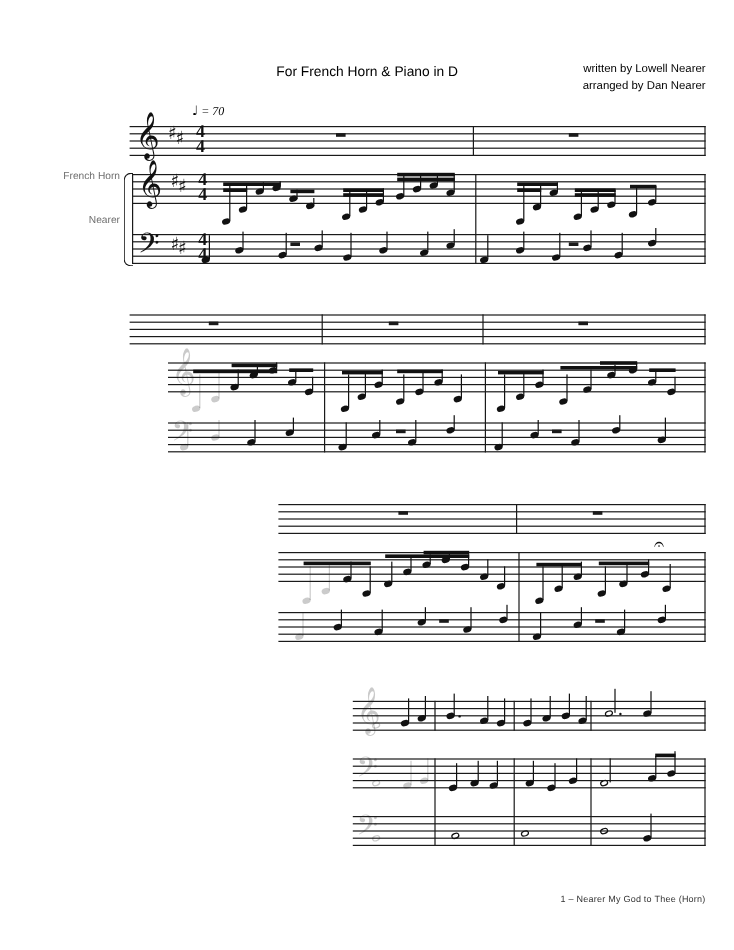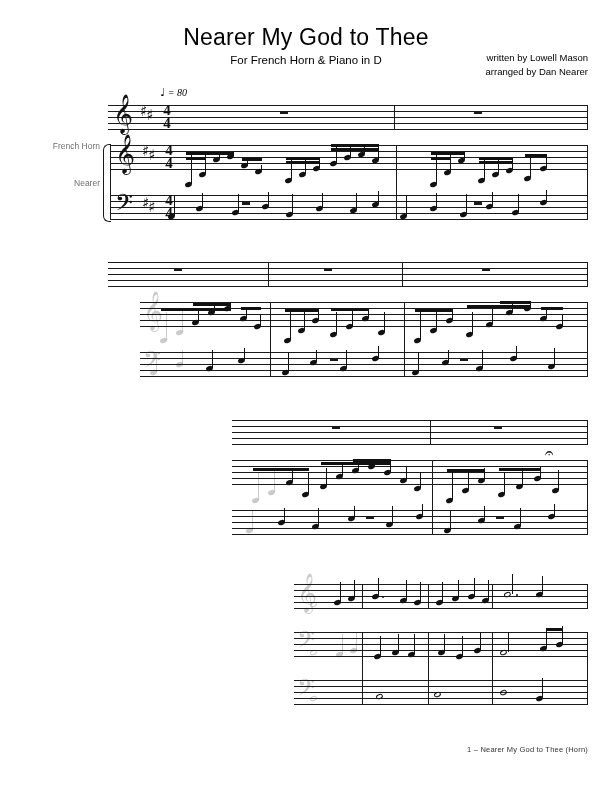--- a/index.html
+++ b/index.html
@@ -189,30 +189,29 @@
     background: #111;
     border-radius: 50%;
   }
   .faint { opacity: 0.22; }
 </style>
 </head>
 <body>
 
 <div class="page">
 
-  <div class="title">Nearer My God to Thee</div>
   <div class="subtitle">For French Horn &amp; Piano in D</div>
-  <div class="credit credit-1">written by Lowell Mason</div>
+  <div class="credit credit-1">written by Lowell Nearer</div>
   <div class="credit credit-2">arranged by Dan Nearer</div>
 
   <div>
 
     <div class="tempo" style="left:160px; top:86px;">
       <span class="notegl">♩</span>
-      <span>= 80</span>
+      <span>= 70</span>
     </div>
 
     <div class="label" style="left:22px; top:117px; width:78px;margin-top:24px;">French Horn</div>
     <div class="staff" style="left:108px; top:105px; width:480px; height:25px;">
       <div class="line l0"></div>
         <div class="line l1"></div>
         <div class="line l2"></div>
         <div class="line l3"></div>
         <div class="line l4"></div>
     </div>

